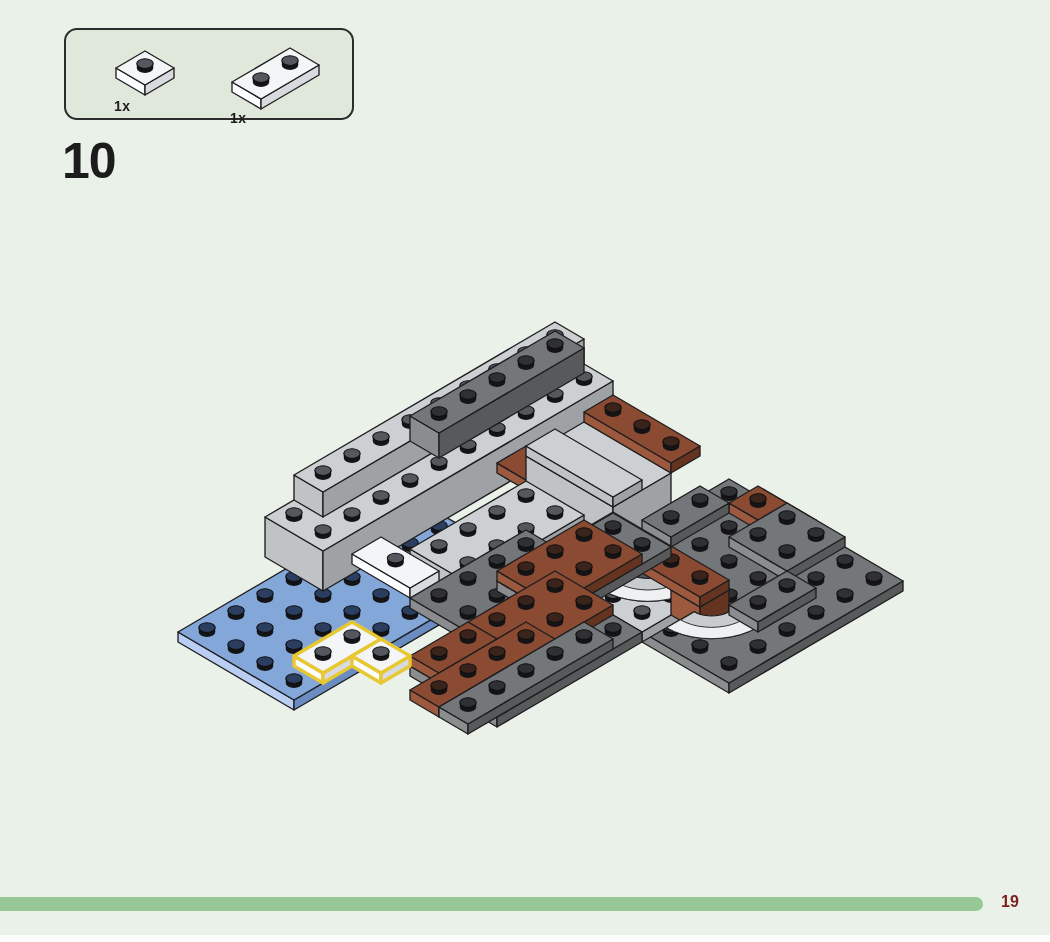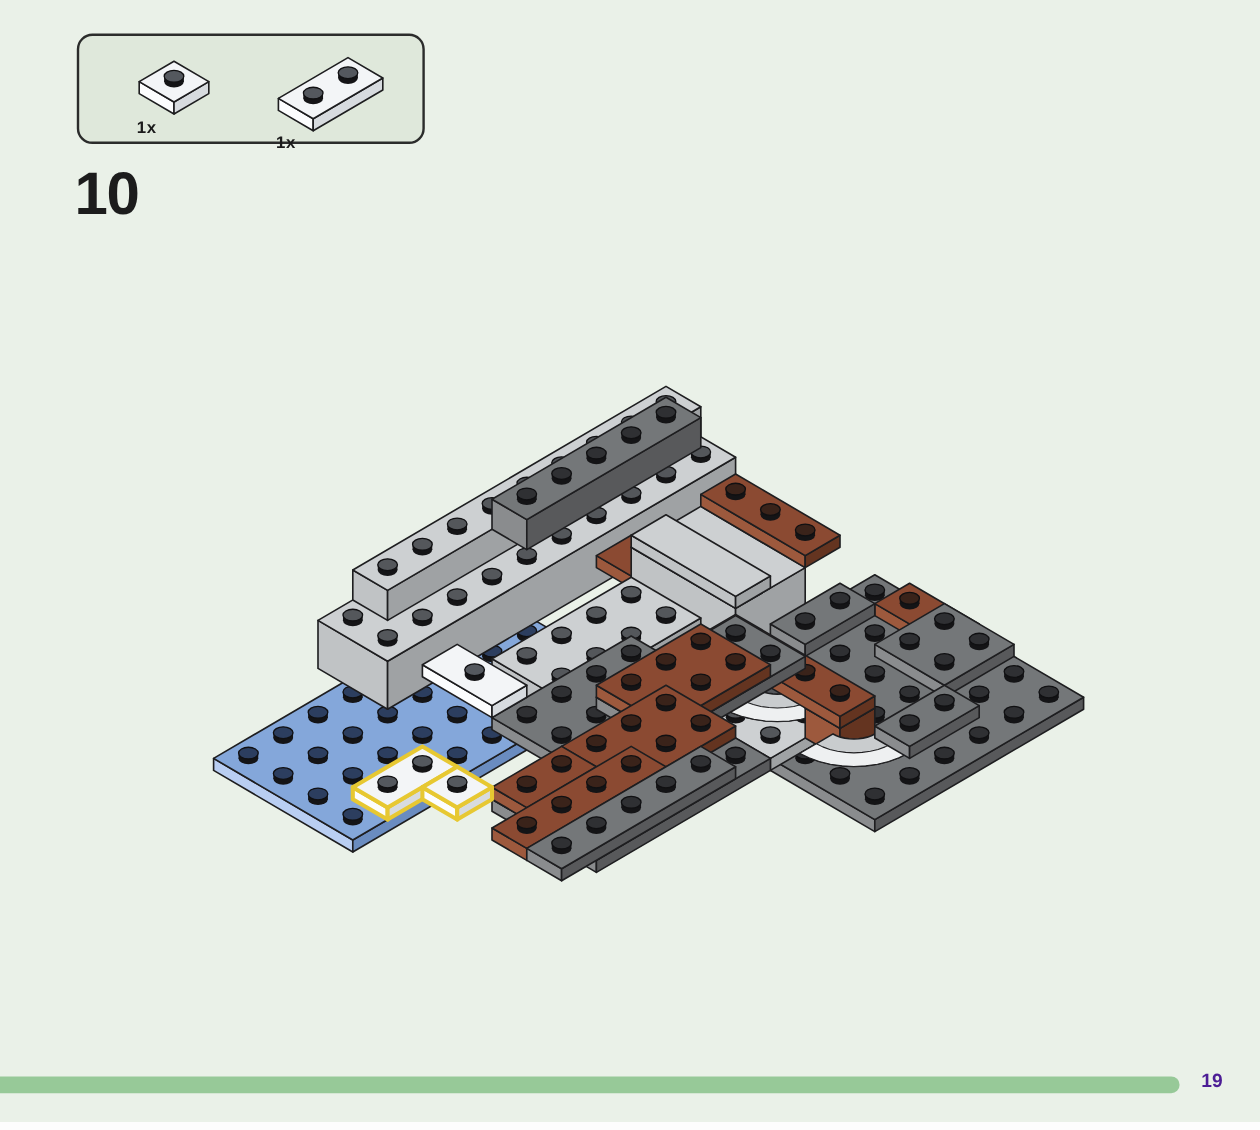--- a/index.html
+++ b/index.html
@@ -19,21 +19,21 @@
   .step-number{
     position:absolute;left:62px;top:132px;font-size:50px;font-weight:800;
     color:#1c1c1c;letter-spacing:-1px;
   }
   .build-wrap{position:absolute;inset:0;}
   .progress-bar{
     position:absolute;left:0;top:897px;height:14px;width:983px;
     border-radius:0 7px 7px 0;
   }
   .page-number{
-    position:absolute;left:1001px;top:893px;font-size:16px;font-weight:bold;color:#4c1d95;
+    position:absolute;left:1001px;top:893px;font-size:16px;font-weight:bold;color:#7f1d1d;
   }
   .bottom-strip{position:absolute;left:0;bottom:0;width:100%;height:7px;background:#fdfdfd;}
 </style>
 </head>
 <body style="background: rgb(234, 241, 232);">
 
 <div class="page">
 
   <div class="build-wrap">
     <svg id="build-svg" width="1050" height="942" viewBox="0 0 1050 942">

